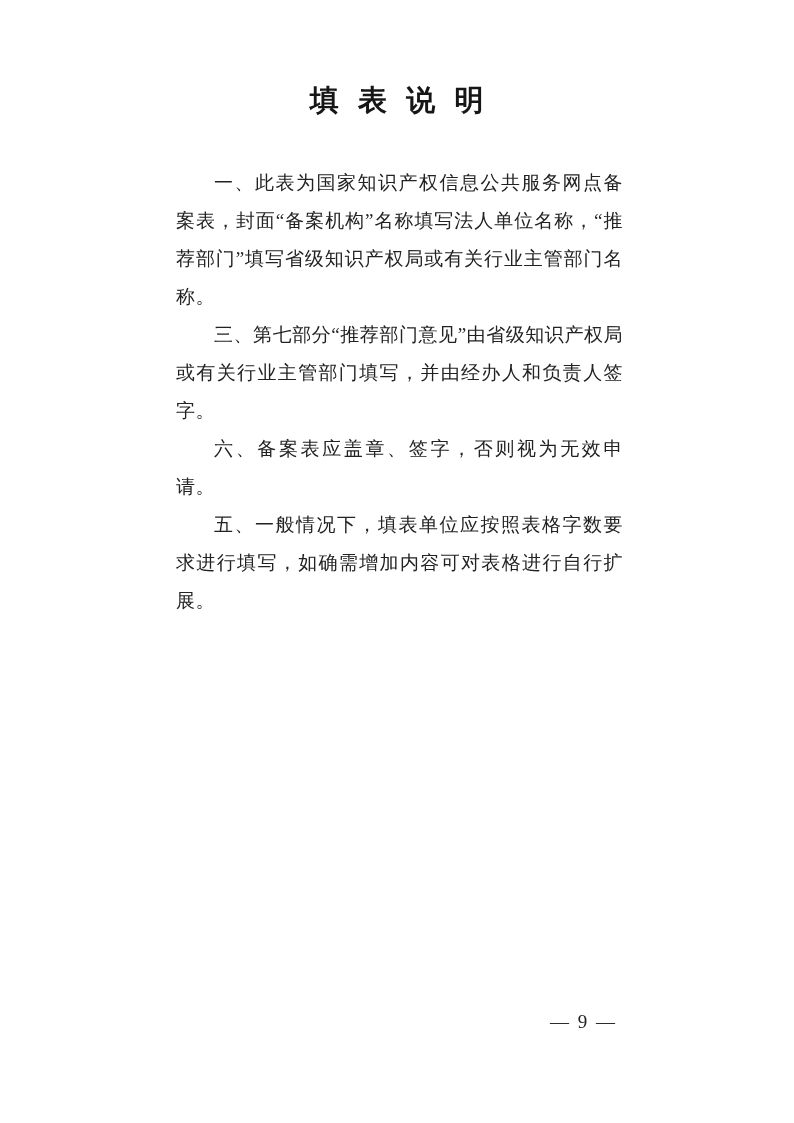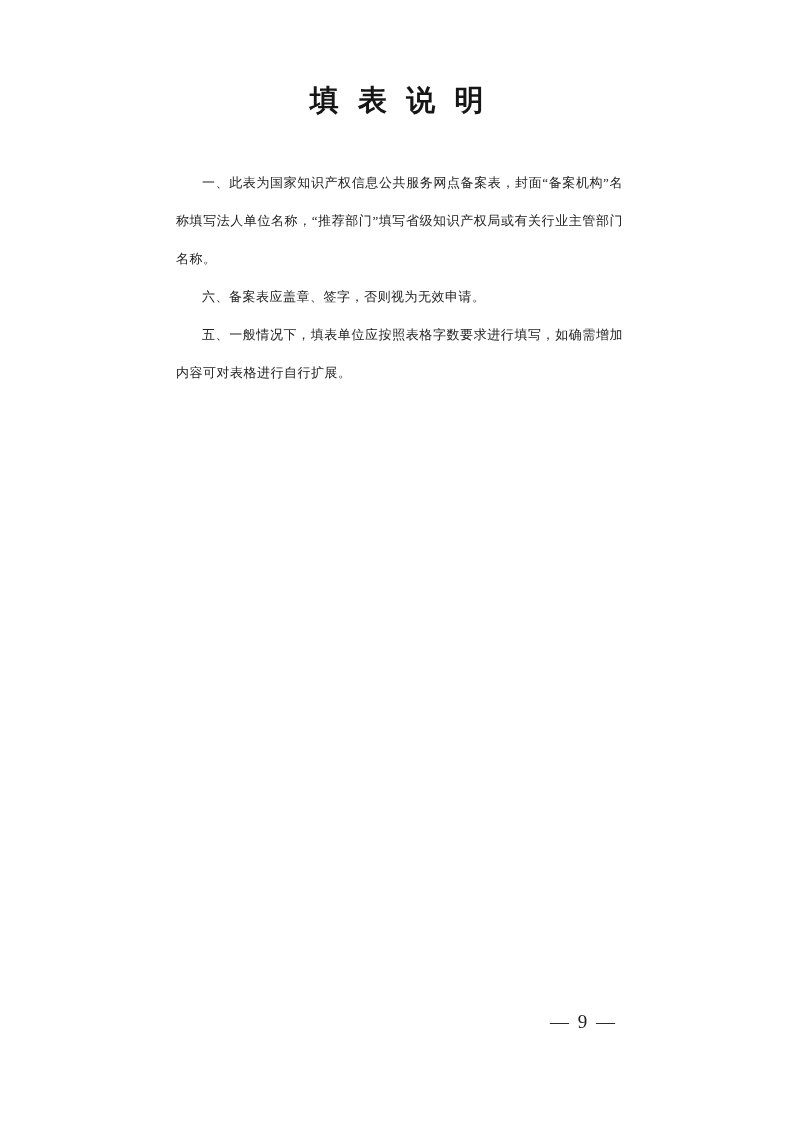--- a/index.html
+++ b/index.html
@@ -26,21 +26,21 @@
       letter-spacing: 6px;
       line-height: 36px;
       white-space: pre;
       color: #161616;
     }
     .paragraphs {
       margin-top: 46px;
     }
     .paragraphs p {
       margin: 0;
-      font-size: 13px;
+      font-size: 19px;
       line-height: 38px;
       text-align: justify;
       text-indent: 2em;
       letter-spacing: 0.5px;
       color: #222222;
       word-break: break-all;
     }
     .page-number {
       position: absolute;
       top: 1008px;
@@ -54,19 +54,20 @@
   </style>
 </head>
 <body>
 
 <div class="page">
 
   <div class="doc-title">填 表 说 明</div>
 
   <div class="paragraphs">
     <p>一、此表为国家知识产权信息公共服务网点备案表，封面“备案机构”名称填写法人单位名称，“推荐部门”填写省级知识产权局或有关行业主管部门名称。</p>
+    <p>三、第七部分“推荐部门意见”由省级知识产权局或有关行业主管部门填写，并由经办人和负责人签字。</p>
     <p>六、备案表应盖章、签字，否则视为无效申请。</p>
     <p>五、一般情况下，填表单位应按照表格字数要求进行填写，如确需增加内容可对表格进行自行扩展。</p>
   </div>
 
   <div class="page-number">— 9 —</div>
 
 </div>
 
 </body></html>

